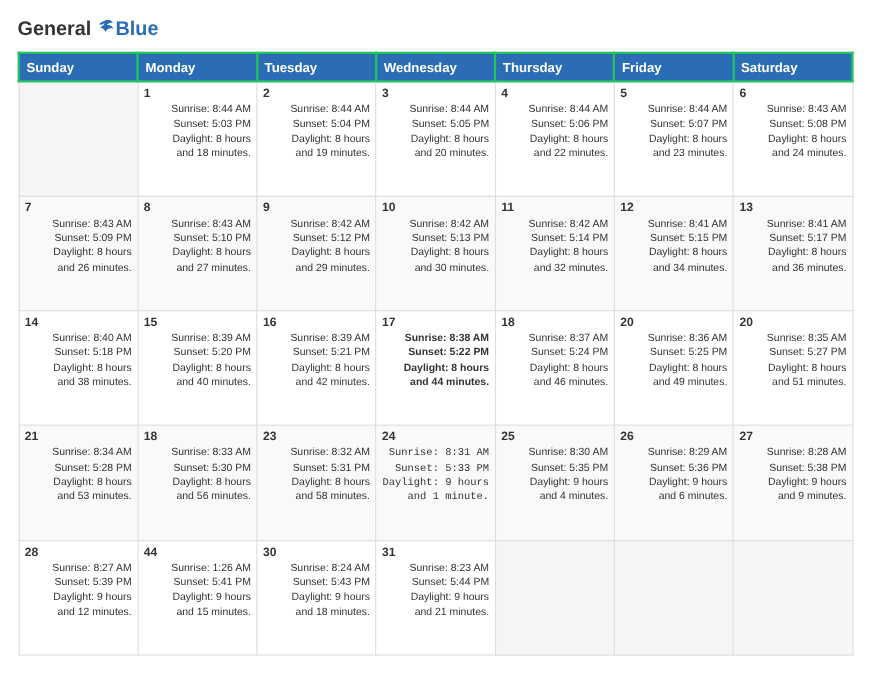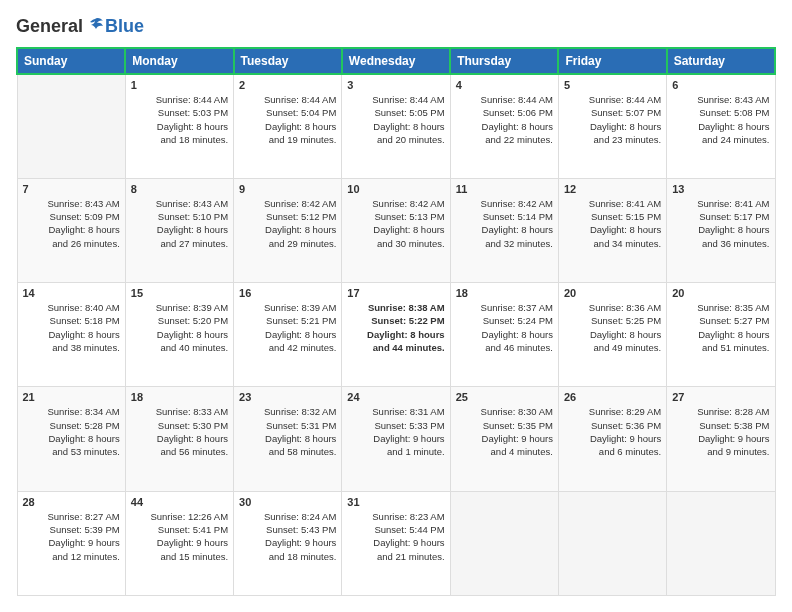--- a/index.html
+++ b/index.html
@@ -302,21 +302,21 @@
           </td>
           <td>
             <span class="day-number">23</span>
             <div class="day-info" style="white-space: pre-line;">Sunrise: 8:32 AM
 Sunset: 5:31 PM
 Daylight: 8 hours
 and 58 minutes.</div>
           </td>
           <td>
             <span class="day-number">24</span>
-            <div class="day-info" style="white-space: pre-line;">Sunrise: 8:31 AM
+            <div class="day-info" style="white-space: pre-line; font-family: Liberation Mono, monospace;">Sunrise: 8:31 AM
 Sunset: 5:33 PM
 Daylight: 9 hours
 and 1 minute.</div>
           </td>
           <td>
             <span class="day-number">25</span>
             <div class="day-info" style="white-space: pre-line;">Sunrise: 8:30 AM
 Sunset: 5:35 PM
 Daylight: 9 hours
 and 4 minutes.</div>
@@ -339,21 +339,21 @@
         <tr>
           <td>
             <span class="day-number">28</span>
             <div class="day-info" style="white-space: pre-line; margin-left: 19px;">Sunrise: 8:27 AM
 Sunset: 5:39 PM
 Daylight: 9 hours
 and 12 minutes.</div>
           </td>
           <td>
             <span class="day-number">44</span>
-            <div class="day-info" style="white-space: pre-line;">Sunrise: 12:26 AM
+            <div class="day-info" style="white-space: pre-line;">Sunrise: 1:26 AM
 Sunset: 5:41 PM
 Daylight: 9 hours
 and 15 minutes.</div>
           </td>
           <td>
             <span class="day-number">30</span>
             <div class="day-info" style="white-space: pre-line;">Sunrise: 8:24 AM
 Sunset: 5:43 PM
 Daylight: 9 hours
 and 18 minutes.</div>

